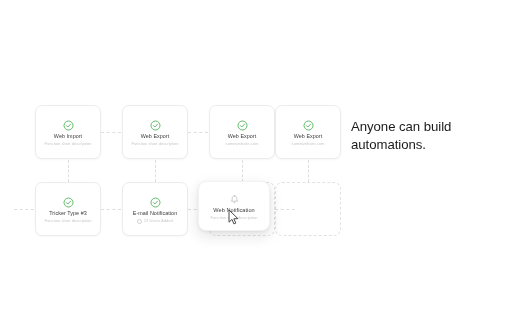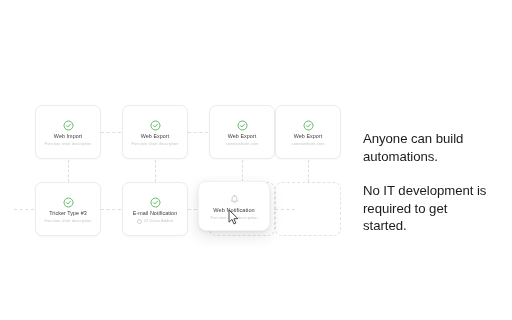--- a/index.html
+++ b/index.html
@@ -134,21 +134,21 @@
   .copy-block {
     position: absolute;
     left: 351px;
     top: 118px;
     width: 152px;
   }
   .copy-para {
     font-size: 13.2px;
     line-height: 17.5px;
     color: #1b1b1b;
-    margin: 12px;
+    margin: 0;
     letter-spacing: -0.05px;
   }
   .copy-para + .copy-para {
     margin-top: 17px;
   }
 </style>
 </head>
 <body>
 
 <div id="canvas">
@@ -267,16 +267,15 @@
     <div class="cursor" style="left:228px; top:209px;">
       <svg viewBox="0 0 12 17" width="12" height="17" aria-hidden="true">
         <path d="M1 1 L1 13.2 L4.0 10.4 L5.9 14.9 L7.8 14.1 L5.9 9.8 L9.9 9.6 Z" fill="#ffffff" stroke="#4a4a4a" stroke-width="1" stroke-linejoin="round"></path>
       </svg>
     </div>
 
   </div>
 
   <div class="copy-block">
     <p class="copy-para">Anyone can build automations.</p>
-    <p class="copy-para">No IT development is required to get started.</p>
   </div>
 
 </div>
 
 </body></html>

